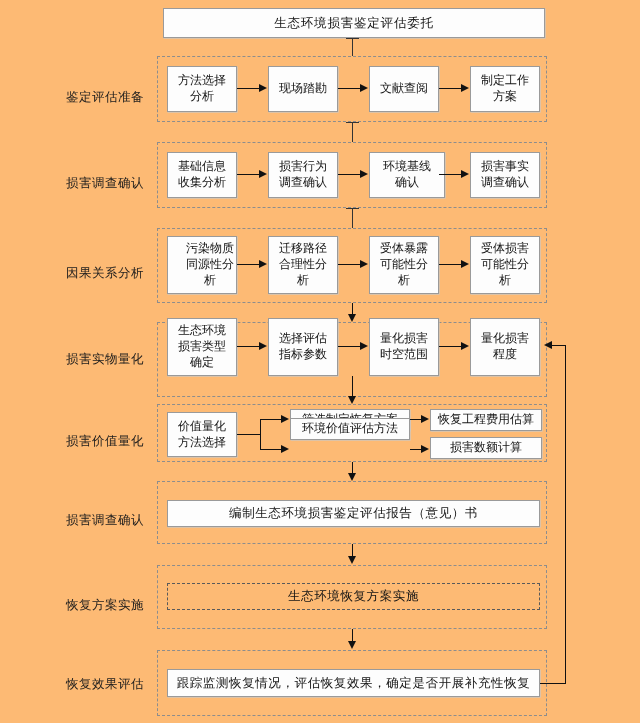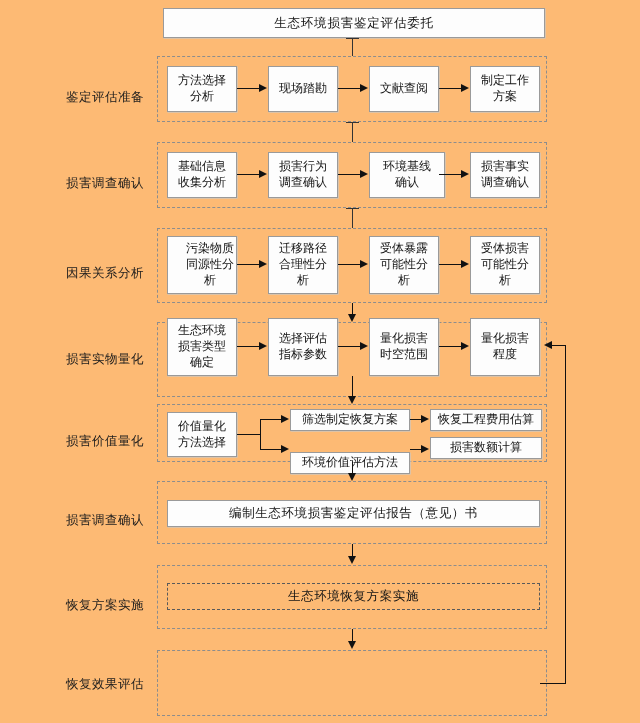--- a/index.html
+++ b/index.html
@@ -239,21 +239,21 @@
   <div class="node" style="left:167px;top:412px;width:70px;height:45px;">
     <span style="white-space:pre-line;">价值量化
 方法选择</span>
   </div>
   <div class="node" style="left:290px;top:409px;width:120px;height:22px;">
     <span>筛选制定恢复方案</span>
   </div>
   <div class="node" style="left:430px;top:409px;width:112px;height:22px;">
     <span>恢复工程费用估算</span>
   </div>
-  <div class="node" style="left:290px;top:452px;width:120px;height:22px;align-items:center;">
+  <div class="node" style="left:290px;top:418px;width:120px;height:22px;align-items:center;">
     <span>环境价值评估方法</span>
   </div>
   <div class="node" style="left:430px;top:437px;width:112px;height:22px;">
     <span>损害数额计算</span>
   </div>
 
   <div class="hline" style="left:237px;top:434px;width:23px;"></div>
   <div class="vline" style="left:260px;top:419px;height:31px;"></div>
   <div class="hline" style="left:260px;top:419px;width:22px;"></div>
   <div class="arrow-r" style="left:281px;top:415px;"></div>
@@ -284,19 +284,22 @@
   <div class="node wide dashed-node" style="left:167px;top:583px;width:373px;height:27px;">
     <span>生态环境恢复方案实施</span>
   </div>
 
   <div class="vline" style="left:352px;top:629px;height:15px;"></div>
   <div class="arrow-d" style="left:348px;top:641px;"></div>
 
   <div class="stage-label" style="top:676px;">恢复效果评估</div>
   <div class="stage-box" style="top:650px;height:66px;"></div>
 
+  <div class="node wide" style="left:167px;top:669px;width:373px;height:28px;">
+    <span>跟踪监测恢复情况，评估恢复效果，确定是否开展补充性恢复</span>
+  </div>
 
   <div class="hline" style="left:540px;top:683px;width:26px;"></div>
   <div class="vline" style="left:565px;top:345px;height:339px;"></div>
   <div class="hline" style="left:552px;top:345px;width:14px;"></div>
   <div class="arrow-l" style="left:544px;top:341px;"></div>
 
 </div>
 
 </body></html>

